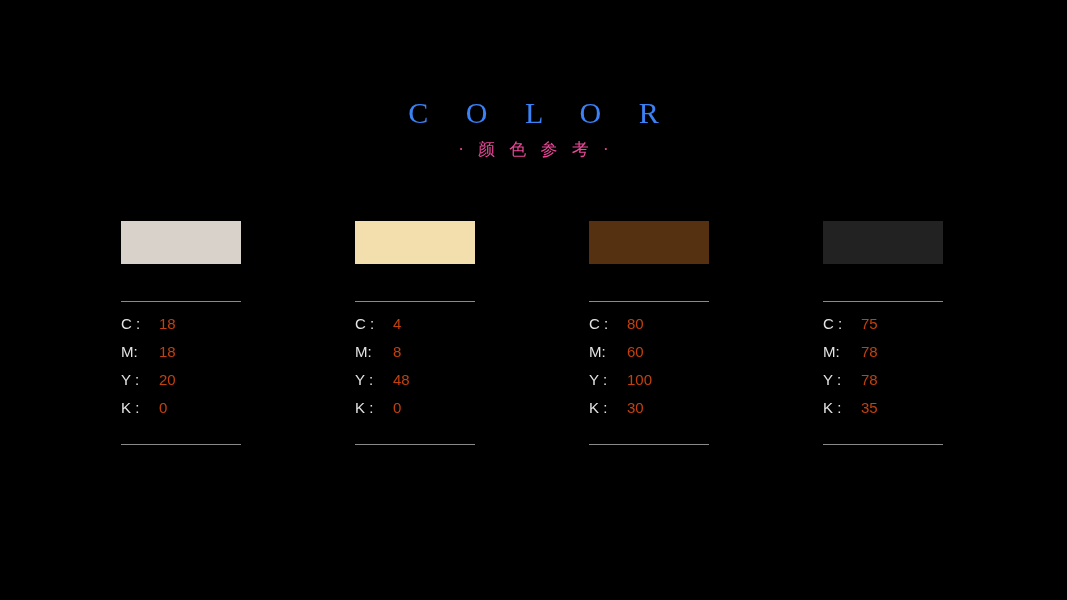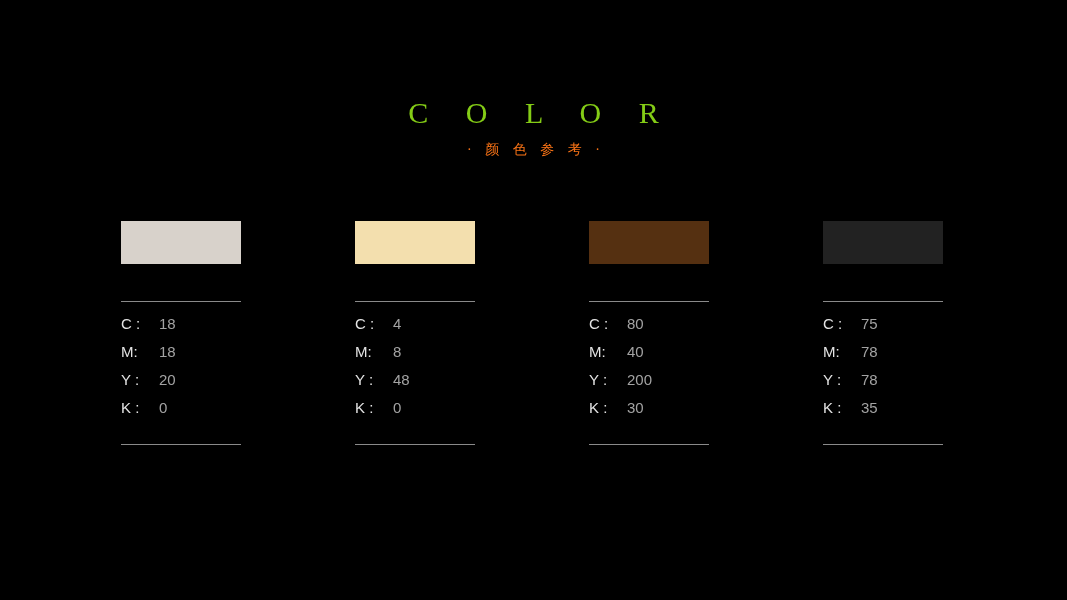--- a/index.html
+++ b/index.html
@@ -28,32 +28,32 @@
     top: 96px;
     left: 0;
     width: 1067px;
     text-align: center;
   }
   .title {
     font-family: "Liberation Serif", serif;
     font-size: 30px;
     font-weight: 400;
     line-height: 34px;
-    color: #84cc16;
+    color: #3b82f6;
     letter-spacing: 15px;
     text-indent: 15px;
     white-space: nowrap;
   }
   .subtitle {
     margin-top: 12px;
     font-family: "Liberation Serif", serif;
-    font-size: 14px;
+    font-size: 17px;
     font-weight: 400;
     line-height: 16px;
-    color: #f97316;
+    color: #ec4899;
     letter-spacing: 5px;
     text-indent: 5px;
     white-space: nowrap;
   }
 
   
   .columns {
     position: absolute;
     top: 221px;
     left: 121px;
@@ -109,21 +109,21 @@
     font-family: "Liberation Sans", sans-serif;
     font-size: 15px;
     font-weight: 300;
     color: #e3e3e3;
     white-space: nowrap;
   }
   .value-num {
     font-family: "Liberation Sans", sans-serif;
     font-size: 15px;
     font-weight: 300;
-    color: #a3a3a3;
+    color: #c2410c;
     white-space: nowrap;
   }
 </style>
 </head>
 <body style="background: rgb(0, 0, 0);">
 
 <div class="slide" style="background: rgb(0, 0, 0);">
 
   <div class="header">
     <div class="title">C O L O R</div>
@@ -183,25 +183,25 @@
     <div class="column">
       <div class="swatch" style="background: rgb(85, 48, 17);"></div>
       <div class="rule rule-top" style="background: rgb(138, 138, 138);"></div>
       <div class="values">
         <div class="value-row">
           <span class="value-key">C :</span>
           <span class="value-num">80</span>
         </div>
         <div class="value-row">
           <span class="value-key">M:</span>
-          <span class="value-num">40</span>
-        </div>
-        <div class="value-row">
-          <span class="value-key">Y :</span>
-          <span class="value-num">200</span>
+          <span class="value-num">60</span>
+        </div>
+        <div class="value-row">
+          <span class="value-key">Y :</span>
+          <span class="value-num">100</span>
         </div>
         <div class="value-row">
           <span class="value-key">K :</span>
           <span class="value-num">30</span>
         </div>
       </div>
       <div class="rule rule-bottom" style="background: rgb(138, 138, 138);"></div>
     </div>
 
     <div class="column">

